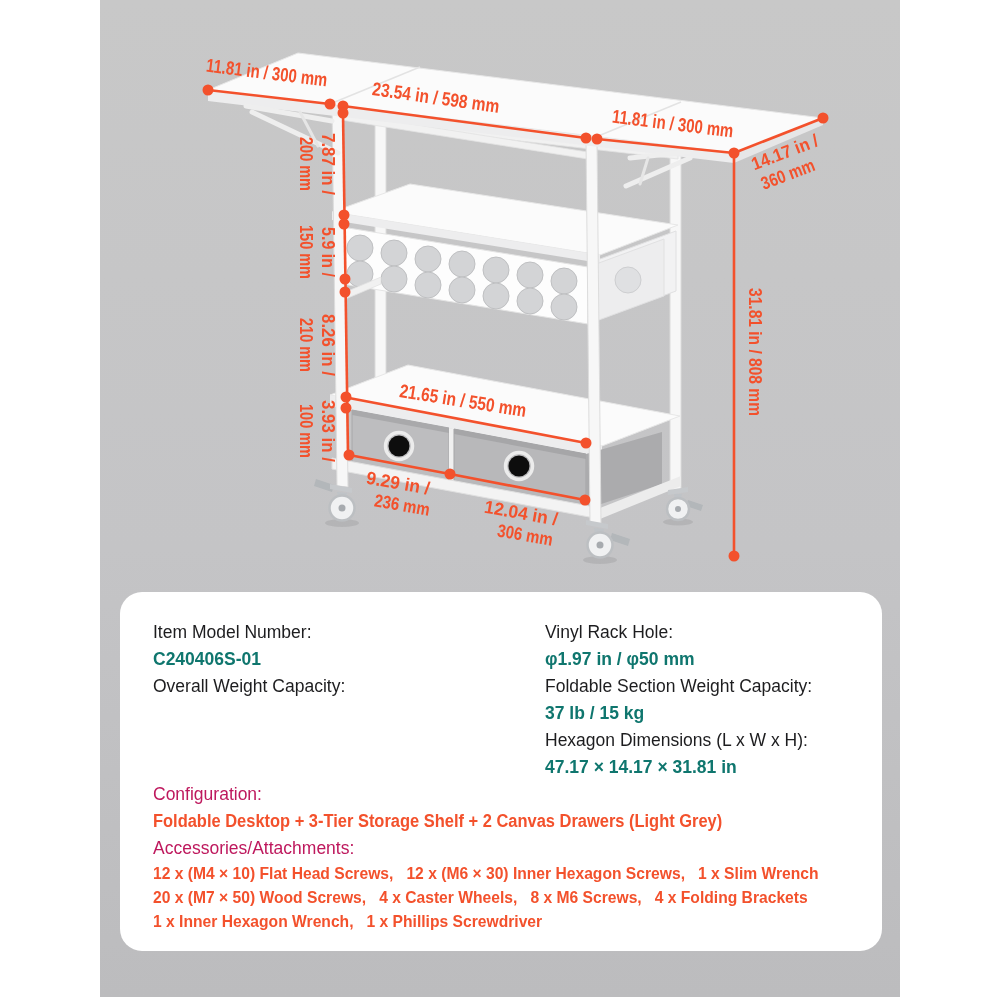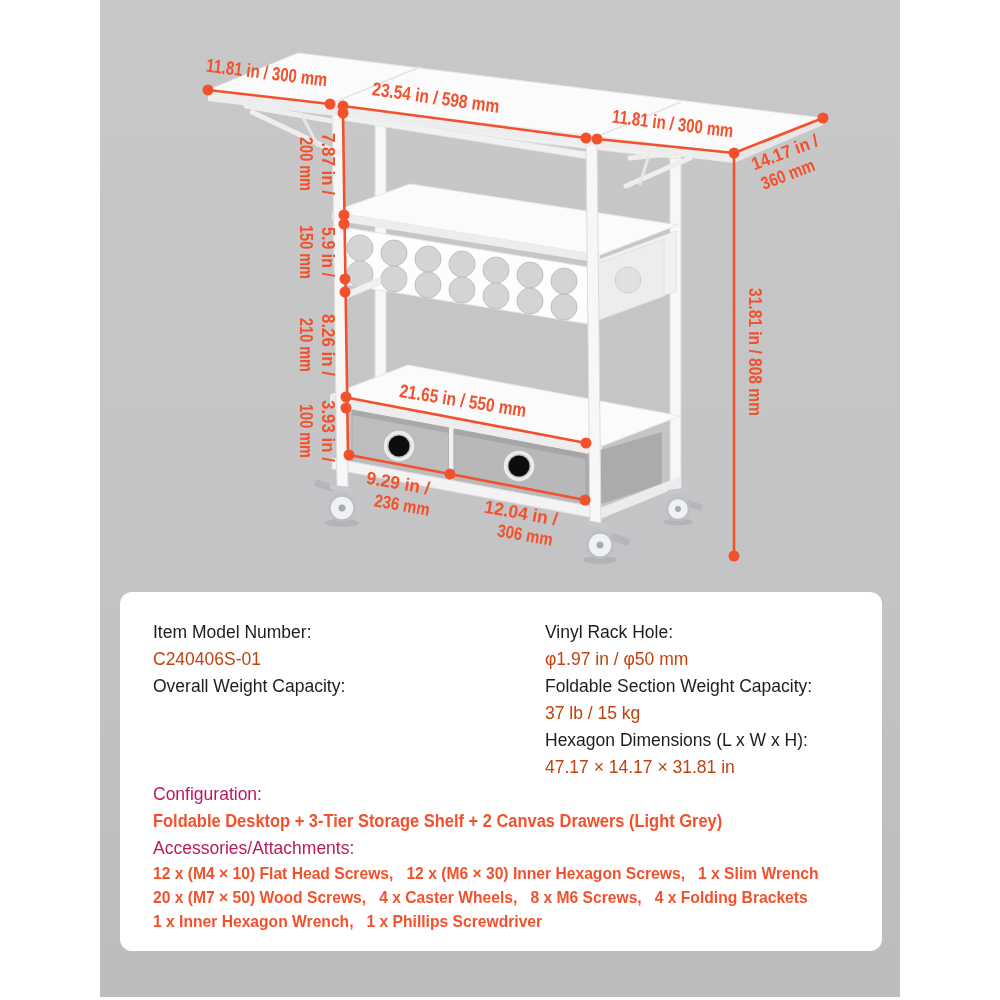--- a/index.html
+++ b/index.html
@@ -16,25 +16,25 @@
   .dts{font-size:18px;}
 
   
   .wood{fill:#fbfbfb;stroke:#e7e7e7;stroke-width:1;}
   .panelface{fill:#ededee;}
   .steel{fill:#f7f7f7;stroke:#dcdcdc;stroke-width:1;}
   .rail{fill:#f1f1f1;stroke:#e2e2e2;stroke-width:0.8;}
 
   
   .panel{position:absolute;left:120px;top:592px;width:762px;height:359px;background:#ffffff;
-         border-radius:12px;box-sizing:border-box;padding:27px 26px 0 33px;}
+         border-radius:22px;box-sizing:border-box;padding:27px 26px 0 33px;}
   .spec-grid{display:grid;grid-template-columns:392px 1fr;grid-auto-flow:column;
              grid-template-rows:repeat(3,54px);}
   .spec-label{font-size:17.5px;line-height:27px;color:#1d1d1f;}
-  .spec-value{font-size:17.5px;line-height:27px;font-weight:normal;color:#c2410c;}
+  .spec-value{font-size:17.5px;line-height:27px;font-weight:bold;color:#0f766e;}
   .line-label{font-size:17.5px;line-height:27px;color:#be185d;}
   .line-value{font-size:17.5px;line-height:27px;font-weight:bold;color:#F3512C;
               transform:scaleX(.94);transform-origin:0 50%;white-space:pre;}
   .acc-line{font-size:17px;line-height:24px;font-weight:bold;color:#F3512C;
             transform:scaleX(.92);transform-origin:0 50%;white-space:pre;}
 </style>
 </head>
 <body>
 
 <div class="stage">

